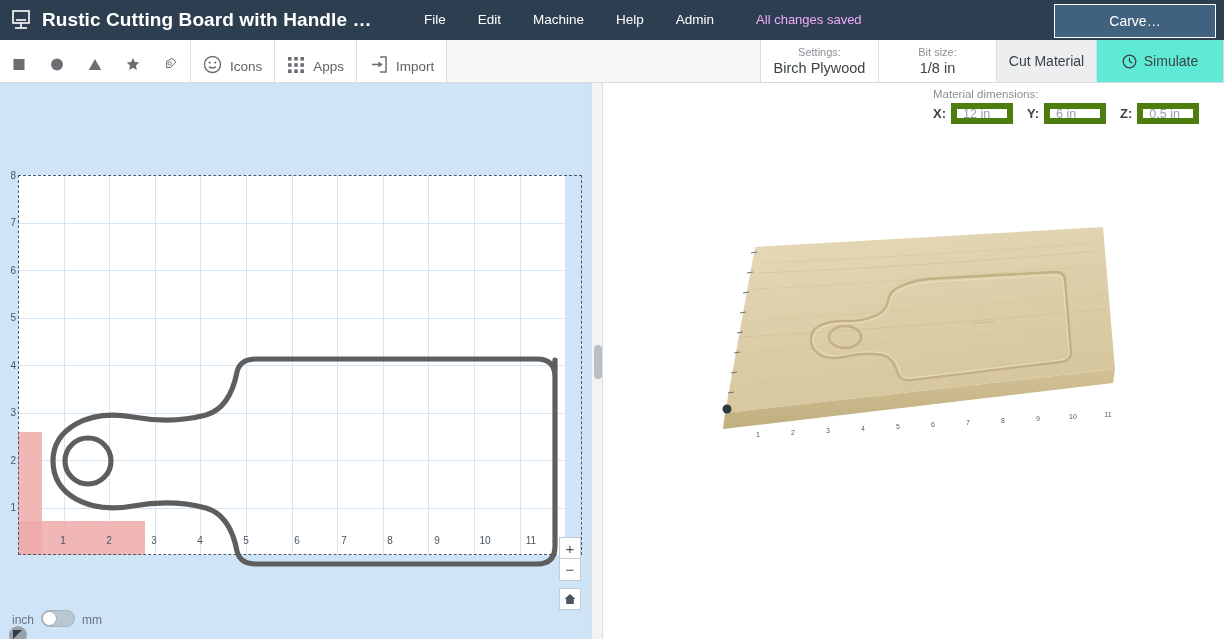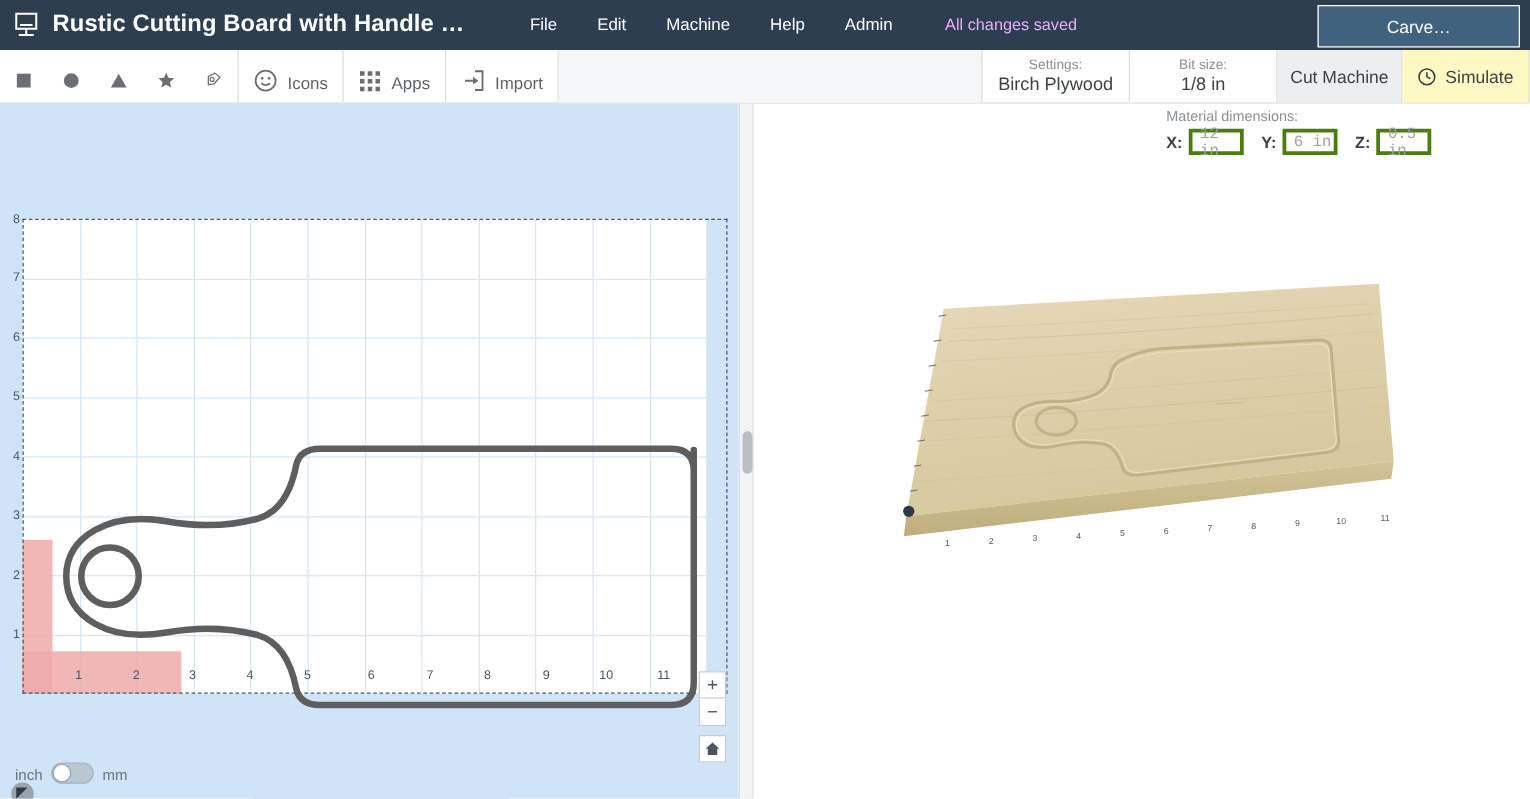--- a/index.html
+++ b/index.html
@@ -55,21 +55,21 @@
     border-right:1px solid #dcdee0;cursor:pointer;box-sizing:border-box;
   }
   .tb-info .k{font-size:11px;color:#8b9096;line-height:13px;}
   .tb-info .v{font-size:14.5px;color:#3c4246;line-height:17px;margin-top:1px;}
   .tb-tab{
     display:flex;align-items:center;justify-content:center;
     border-right:1px solid #dcdee0;cursor:pointer;font-size:14px;color:#3c4246;
     box-sizing:border-box;
   }
   .tb-tab.cut{width:100px;background:#eceef0;}
-  .tb-tab.sim{width:102px;background:#fef9c3;}
+  .tb-tab.sim{width:127px;background:#5eead4;}
   .tb-tab .lbl{margin-left:7px;}
 
   
   .canvas-panel{
     position:absolute;left:0;top:83px;width:591px;height:556px;
     background:#cfe4f7;overflow:hidden;
   }
   .ruler-y{position:absolute;left:0;top:0;width:18px;height:556px;}
   .ruler-y .tick{
     position:absolute;right:2px;font-size:10px;color:#4a5560;text-align:right;
@@ -143,23 +143,23 @@
   .preview{
     position:absolute;left:603px;top:83px;width:621px;height:556px;background:#ffffff;
   }
   .matdims{
     position:absolute;left:330px;top:5px;width:290px;
   }
   .matdims .title{font-size:11.5px;color:#8b9096;margin-bottom:3px;}
   .dimrow{display:flex;align-items:center;}
   .dimrow .ax{font-size:13px;font-weight:bold;color:#3c4246;margin-right:5px;}
   .dimfield{
-    width:44px;height:21px;border:3px solid #4d7c0f;background:#fff;
+    width:62px;height:21px;border:6px solid #4d7c0f;background:#fff;
     font-size:12.5px;color:#9aa0a6;display:flex;align-items:center;
-    padding-left:6px;margin-right:14px;box-sizing:border-box;font-family:Liberation Mono, monospace;
+    padding-left:6px;margin-right:14px;box-sizing:border-box;
   }
   .scene{position:absolute;left:0;top:120px;width:621px;height:420px;}
 </style>
 </head>
 <body>
 
 <div id="app">
 
   <div class="topbar">
     <span class="logo-icon">
@@ -265,21 +265,21 @@
       <span class="k">Settings:</span>
       <span class="v">Birch Plywood</span>
     </div>
 
     <div class="tb-info">
       <span class="k">Bit size:</span>
       <span class="v">1/8 in</span>
     </div>
 
     <div class="tb-tab cut">
-      <span>Cut Machine</span>
+      <span>Cut Material</span>
     </div>
 
     <div class="tb-tab sim">
       <svg width="15" height="15" viewBox="0 0 15 15">
         <circle cx="7.5" cy="7.5" r="6.3" fill="none" stroke="#3c4246" stroke-width="1.3"></circle>
         <line x1="7.5" y1="7.5" x2="7.5" y2="3.8" stroke="#3c4246" stroke-width="1.3"></line>
         <line x1="7.5" y1="7.5" x2="10.3" y2="8.8" stroke="#3c4246" stroke-width="1.3"></line>
       </svg>
       <span class="lbl">Simulate</span>
     </div>

